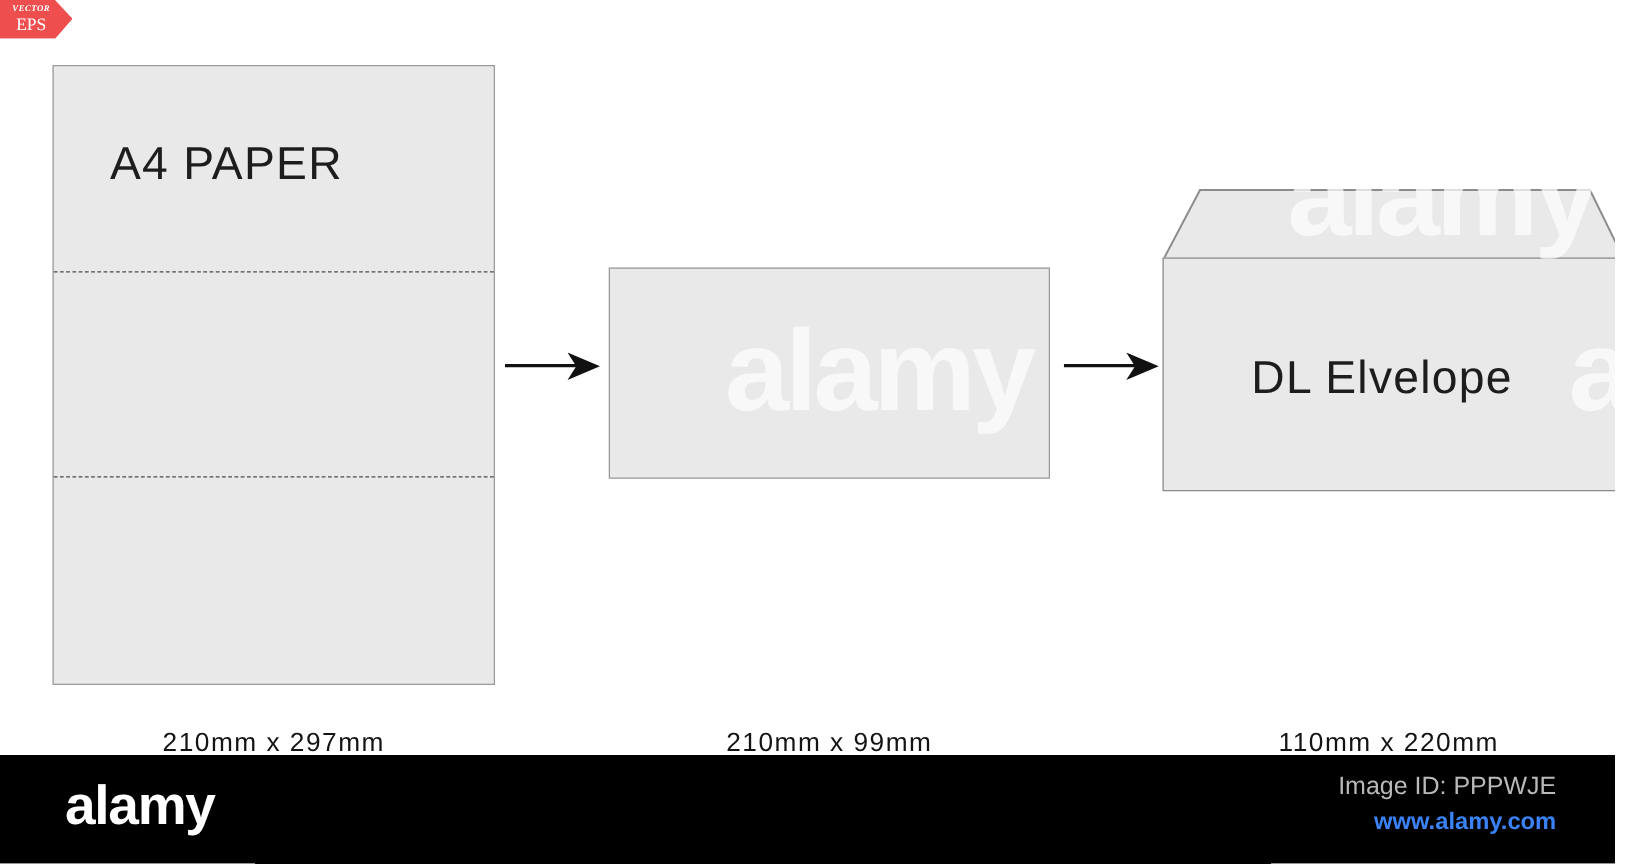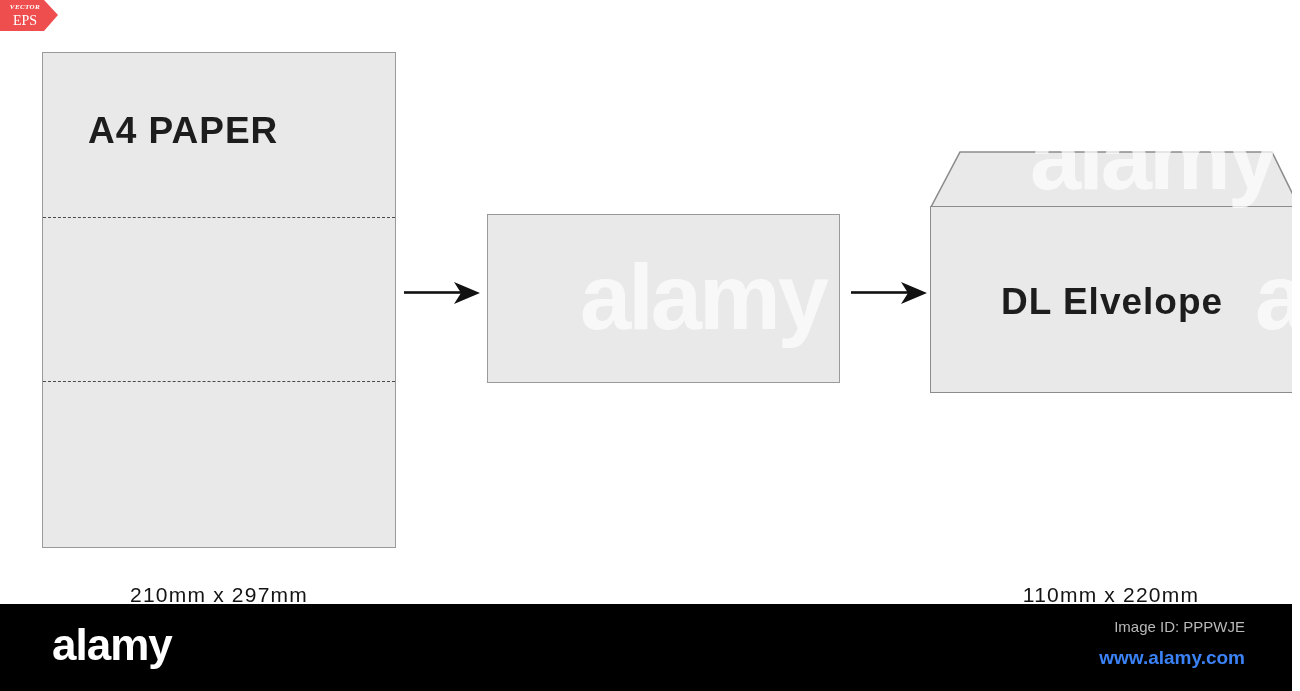--- a/index.html
+++ b/index.html
@@ -60,21 +60,21 @@
   }
   .fold-line {
     position: absolute;
     height: 0;
     border-top: 1px dashed #4a4a4a;
   }
   .shape-label {
     position: absolute;
     color: #1d1d1d;
     font-size: 37px;
-    font-weight: 700;
+    font-weight: 400;
     letter-spacing: 1px;
     white-space: nowrap;
   }
 
   
   #a4-sheet {
     left: 42px;
     top: 52px;
     width: 354px;
     height: 496px;
@@ -183,21 +183,21 @@
     color: #ffffff;
     font-size: 44px;
     font-weight: bold;
     letter-spacing: -1px;
   }
   #footer-image-id {
     position: absolute;
     right: 55px;
     top: 14px;
     color: #b9b9b9;
-    font-size: 15px;
+    font-size: 20px;
   }
   #footer-url {
     position: absolute;
     right: 55px;
     top: 43px;
     color: #3b82f6;
     font-size: 19px;
     font-weight: bold;
   }
 </style>
@@ -245,20 +245,21 @@
         <path d="M30 2 L342 2 L369 57 L1 57 Z" fill="#e9e9e9" stroke="#8c8c8c" stroke-width="1.6"></path>
       </svg>
     </div>
     <div id="envelope-body"></div>
   </div>
   <div class="watermark" id="wm-3">alamy</div>
   <div class="watermark" id="wm-6">alamy</div>
   <div class="shape-label" id="envelope-label">DL  Elvelope</div>
 
   <div class="dimension" id="dim-a4">210mm  x  297mm</div>
+  <div class="dimension" id="dim-folded">210mm  x  99mm</div>
   <div class="dimension" id="dim-envelope">110mm  x  220mm</div>
 
   <div id="footer">
     <div id="footer-logo">alamy</div>
     <div id="footer-image-id">Image ID: PPPWJE</div>
     <div id="footer-url">www.alamy.com</div>
   </div>
 
 </div>
 

